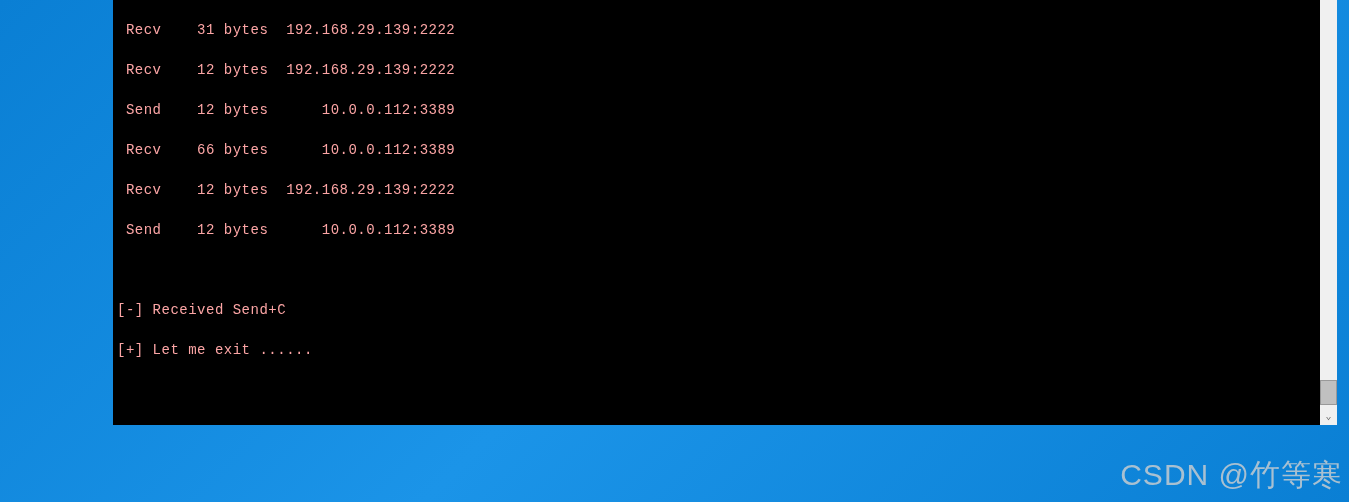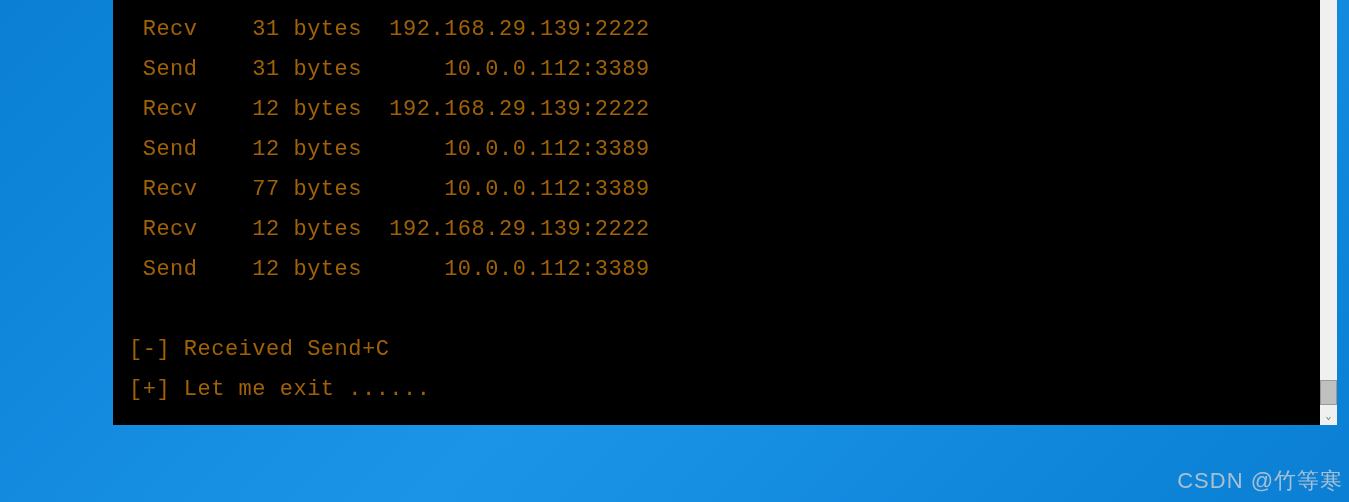--- a/index.html
+++ b/index.html
@@ -19,24 +19,24 @@
       position: absolute;
       left: 113px;
       top: 0;
       width: 1224px;
       height: 425px;
       background: #000;
       overflow: hidden;
     }
     .terminal-content {
       background: #000;
-      color: #a16207;
-      font-size: 22px;
+      color: #fca5a5;
+      font-size: 14px;
       line-height: 20px;
-      padding: 0 16px;
+      padding: 0 4px;
       white-space: pre;
       font-family: "SimSun", "NSimSun", "Courier New", monospace;
       letter-spacing: 0.5px;
       width: 1196px;
       height: 100%;
     }
     .scrollbar {
       position: absolute;
       right: 0;
       top: 0;
@@ -72,39 +72,38 @@
       text-align: center;
       font-size: 10px;
       line-height: 17px;
     }
     .watermark {
       position: absolute;
       right: 6px;
       bottom: 6px;
       color: #d0d0d0;
       font-family: Arial, "Microsoft YaHei", sans-serif;
-      font-size: 22px;
+      font-size: 30px;
       opacity: 0.8;
       letter-spacing: 1px;
     }
     .line {
       display: block;
       height: 20px;
     }
   </style>
 </head>
 <body>
 
 <div class="terminal-window">
   <div class="terminal-content">
 <span class="line"> Recv    31 bytes  192.168.29.139:2222</span>
-<span class="line"> Send    31 bytes      10.0.0.112:3389</span>
 <span class="line"> Recv    12 bytes  192.168.29.139:2222</span>
 <span class="line"> Send    12 bytes      10.0.0.112:3389</span>
-<span class="line"> Recv    77 bytes      10.0.0.112:3389</span>
+<span class="line"> Recv    66 bytes      10.0.0.112:3389</span>
 <span class="line"> Recv    12 bytes  192.168.29.139:2222</span>
 <span class="line"> Send    12 bytes      10.0.0.112:3389</span>
 <span class="line"> </span>
 <span class="line">[-] Received Send+C</span>
 <span class="line">[+] Let me exit ......</span>
 
 
 
 
 

